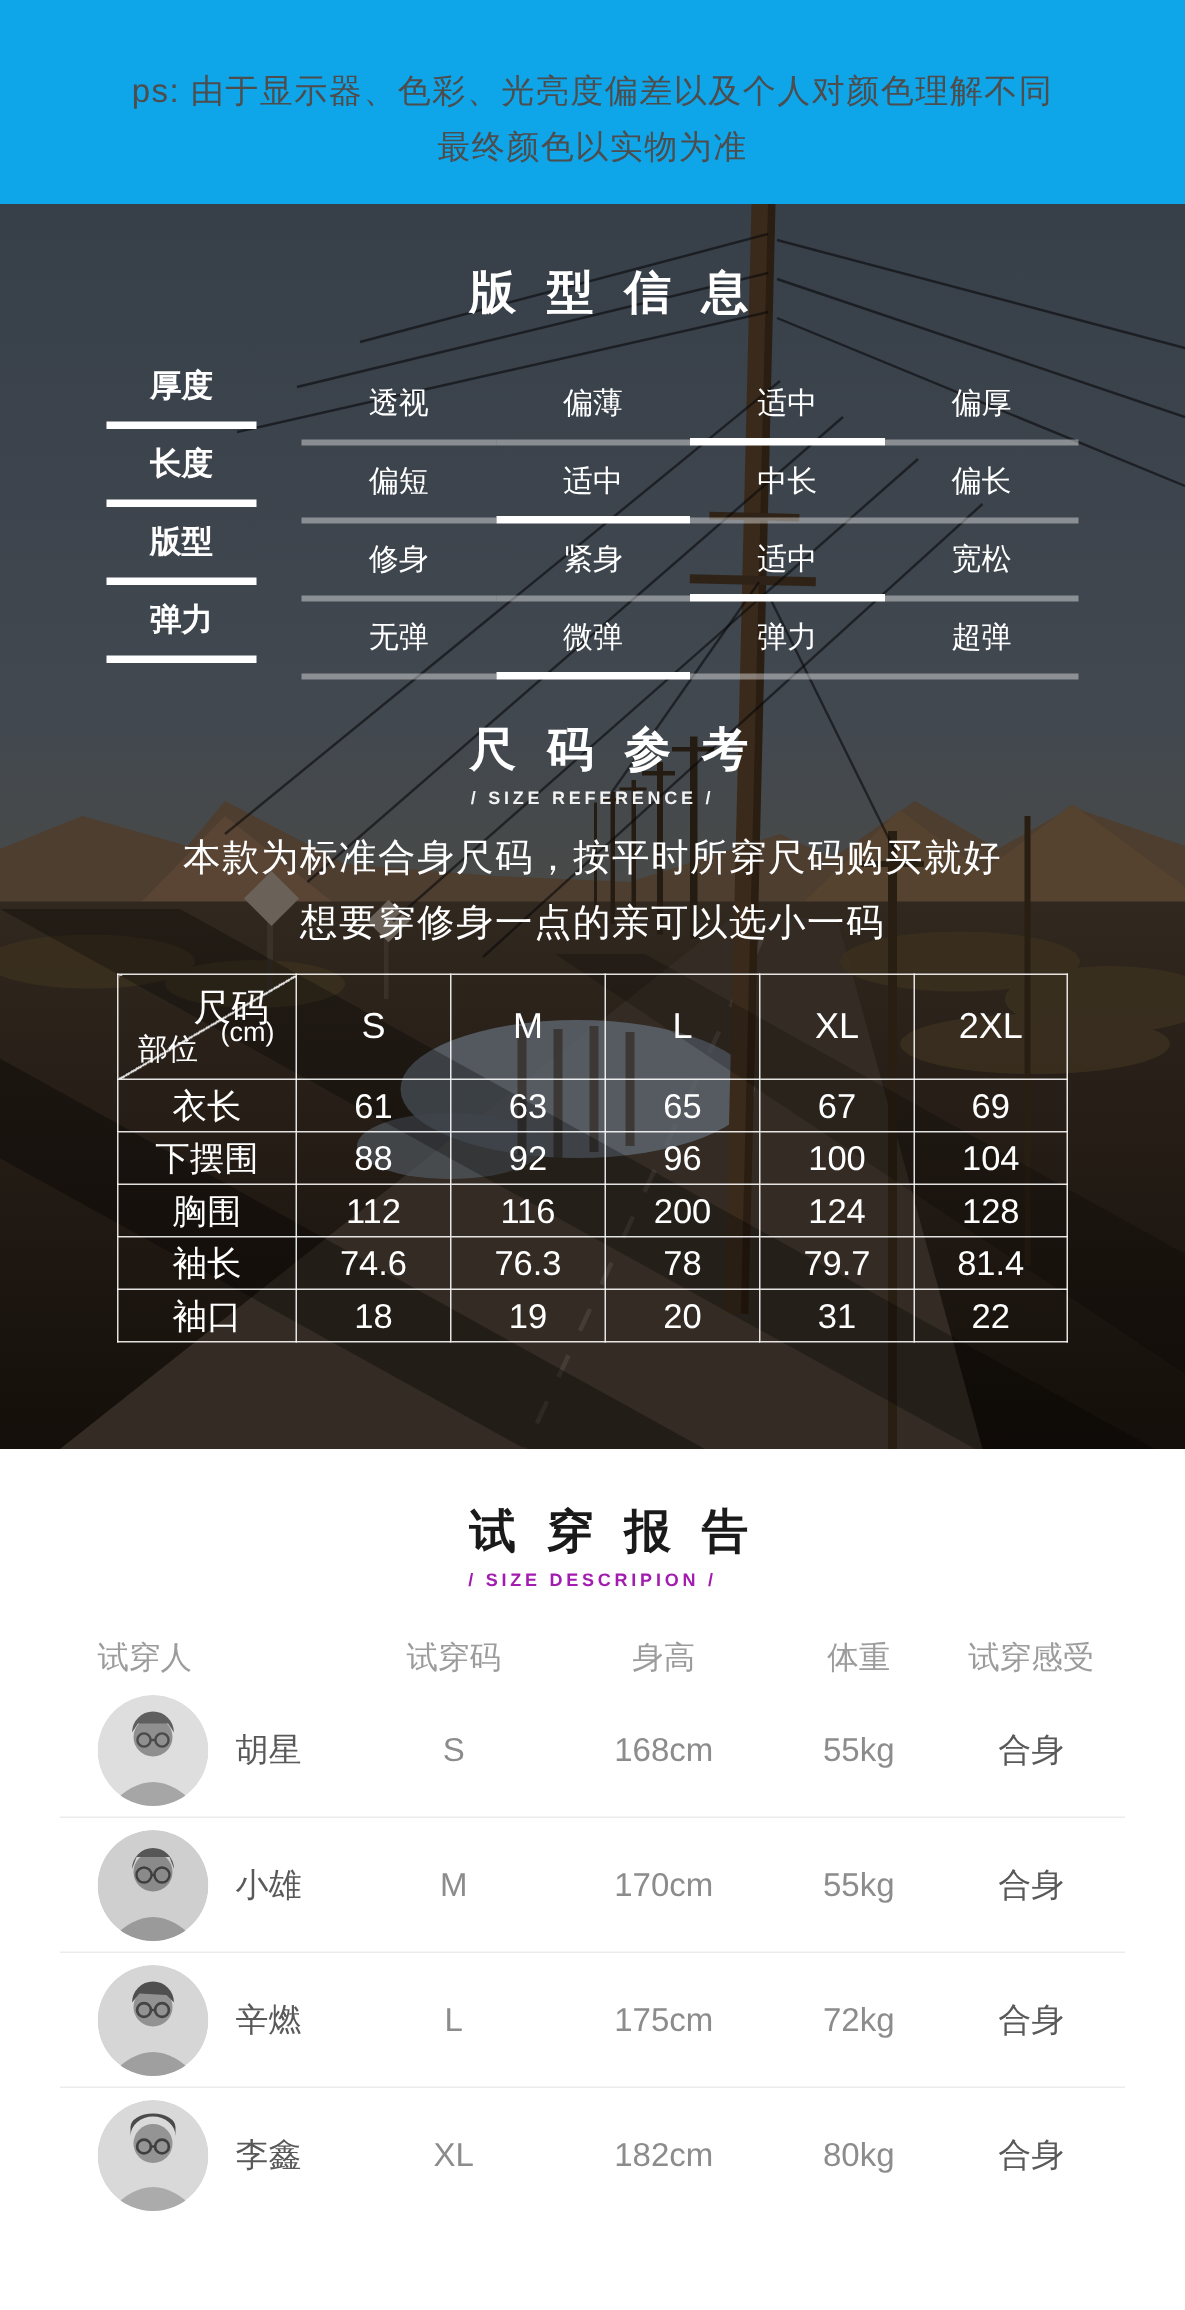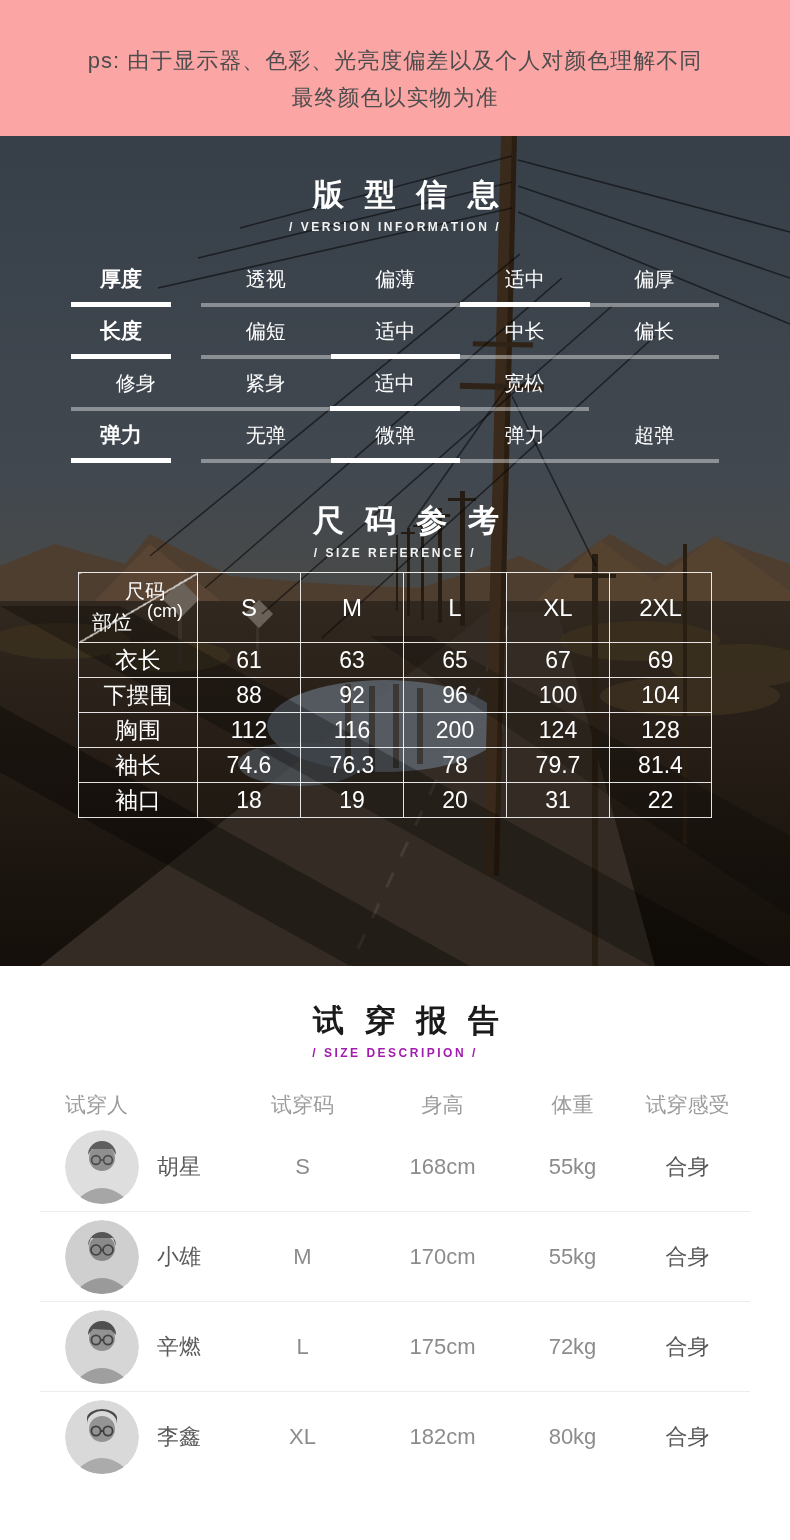--- a/index.html
+++ b/index.html
@@ -2,21 +2,21 @@
 <html><head>
 <meta charset="utf-8">
 <style>
   * { margin:0; padding:0; box-sizing:border-box; }
   html,body { background:#fff; }
   body {
     width:790px; height:1540px; overflow:hidden; position:relative;
     font-family:"Liberation Sans", sans-serif;
   }
   
-  .top-note { height:136px; padding-top:42px; text-align:center; background:#fca5a5; }
+  .top-note { height:136px; padding-top:42px; text-align:center; background:#0ea5e9; }
   .top-note p { font-size:22px; line-height:37px; color:#4d4d4d; letter-spacing:1px; }
 
   
   .photo-section { position:relative; width:790px; height:830px; overflow:hidden; background:#2a2argb; background:#2b241d; }
   .photo-section svg.bg { position:absolute; left:0; top:0; }
   .photo-content { position:absolute; inset:0; }
 
   .sec-title { text-align:center; }
   .sec-title h2 { font-size:31px; line-height:37px; font-weight:bold; letter-spacing:6px;margin-left:28px; }
   .sec-title .sub { margin-top:7px; font-size:12px; letter-spacing:2.5px; font-weight:bold; }
@@ -26,21 +26,21 @@
   .dark .sub { color:#a21caf; }
 
   .v-title { padding-top:40px; }
 
   
   .attr-rows { margin-top:30px; }
   .attr-row { width:648px; margin:0 auto; height:52px; position:relative; display:flex; }
   .attr-label { width:100px; margin-right:30px; position:relative; text-align:center; }
   .attr-label span { display:block; font-size:21px; font-weight:bold; color:#fff; line-height:30px; }
   .attr-label .lbar { position:absolute; left:0; right:0; top:38px; height:5px; background:#fff; }
-  .attr-opts { display:flex; flex:1; position:relative; }
+  .attr-opts { display:flex; flex:1; position:relative;align-items:center; }
   .opt { width:129.5px; position:relative; text-align:center; }
   .opt span { display:block; font-size:20px; color:#fff; line-height:30px; }
   .opt .opt-bar { position:absolute; left:0; right:0; top:39px; height:4px; background:rgba(255,255,255,0.4); }
   .opt .opt-bar.on { top:38px; height:5px; background:#ffffff; }
 
   
   .sr-title { margin-top:30px; }
   .sr-desc { margin-top:12px; text-align:center; }
   .sr-desc p { color:#ffffff; font-size:25px; line-height:43px; letter-spacing:1px; }
 
@@ -49,21 +49,21 @@
     color:#fff; text-align:center;
   }
   table.size-table td, table.size-table th { border:1px solid rgba(255,255,255,0.88); font-weight:normal; }
   table.size-table .hrow th { height:70px; font-size:24px; }
   table.size-table tr.drow td { height:35px; font-size:23px; }
   td.corner {
     position:relative;
     background:linear-gradient(to bottom right, transparent calc(50% - 0.7px),
       rgba(255,255,255,0.88) calc(50% - 0.7px) calc(50% + 0.7px), transparent calc(50% + 0.7px));
   }
-  td.corner .c-top { position:absolute; top:5px; right:32px; font-size:20px; }
+  td.corner .c-top { position:absolute; top:5px; right:18px; font-size:25px; }
   td.corner .c-unit { position:absolute; top:28px; right:14px; font-size:18px; }
   td.corner .c-bottom { position:absolute; bottom:6px; left:13px; font-size:20px; }
 
   
   .fit-section { background:#fff; padding-top:36px; }
   .fit-head, .fit-row { margin:0 40px; padding-left:25px; display:grid;
     grid-template-columns:175px 125px 155px 105px 1fr; align-items:center; }
   .fit-head { margin-top:28px; height:34px; }
   .fit-head span { font-size:21px; color:#9c9c9c; text-align:center; }
   .fit-head span:first-child { text-align:left; }
@@ -175,21 +175,20 @@
       <path d="M-180,470 L470,830 L350,830 L-300,470 Z" opacity="0.32"></path>
       <path d="M120,470 L770,830 L650,830 L0,470 Z" opacity="0.28"></path>
       <path d="M430,500 L790,700 L790,780 L370,500 Z" opacity="0.2"></path>
     </g>
   </svg>
 
   <div class="photo-content">
 
     <div class="sec-title light v-title">
       <h2>版 型 信 息</h2>
-      <div class="sub">/ VERSION INFORMATION /</div>
     </div>
 
     <div class="attr-rows">
 
       <div class="attr-row">
         <div class="attr-label">
           <span>厚度</span>
             <i class="lbar"></i>
         </div>
         <div class="attr-opts">
@@ -231,20 +230,24 @@
               <i class="opt-bar"></i>
             </div>
           <div class="opt">
               <span>偏长</span>
               <i class="opt-bar"></i>
             </div>
         </div>
       </div>
 
       <div class="attr-row">
+        <div class="attr-label">
+          <span>版型</span>
+            <i class="lbar"></i>
+        </div>
         <div class="attr-opts">
           <div class="opt">
               <span>修身</span>
               <i class="opt-bar"></i>
             </div>
           <div class="opt">
               <span>紧身</span>
               <i class="opt-bar"></i>
             </div>
           <div class="opt">
@@ -280,20 +283,24 @@
               <span>超弹</span>
               <i class="opt-bar"></i>
             </div>
         </div>
       </div>
     </div>
 
     <div class="sec-title light sr-title">
       <h2>尺 码 参 考</h2>
       <div class="sub">/ SIZE REFERENCE /</div>
+    </div>
+    <div class="sr-desc">
+      <p>本款为标准合身尺码，按平时所穿尺码购买就好</p>
+      <p>想要穿修身一点的亲可以选小一码</p>
     </div>
 
     <table class="size-table">
       <colgroup>
           <col style="width:119px">
           <col style="width:103px">
           <col style="width:103px">
           <col style="width:103px">
           <col style="width:103px">
           <col style="width:102px">

